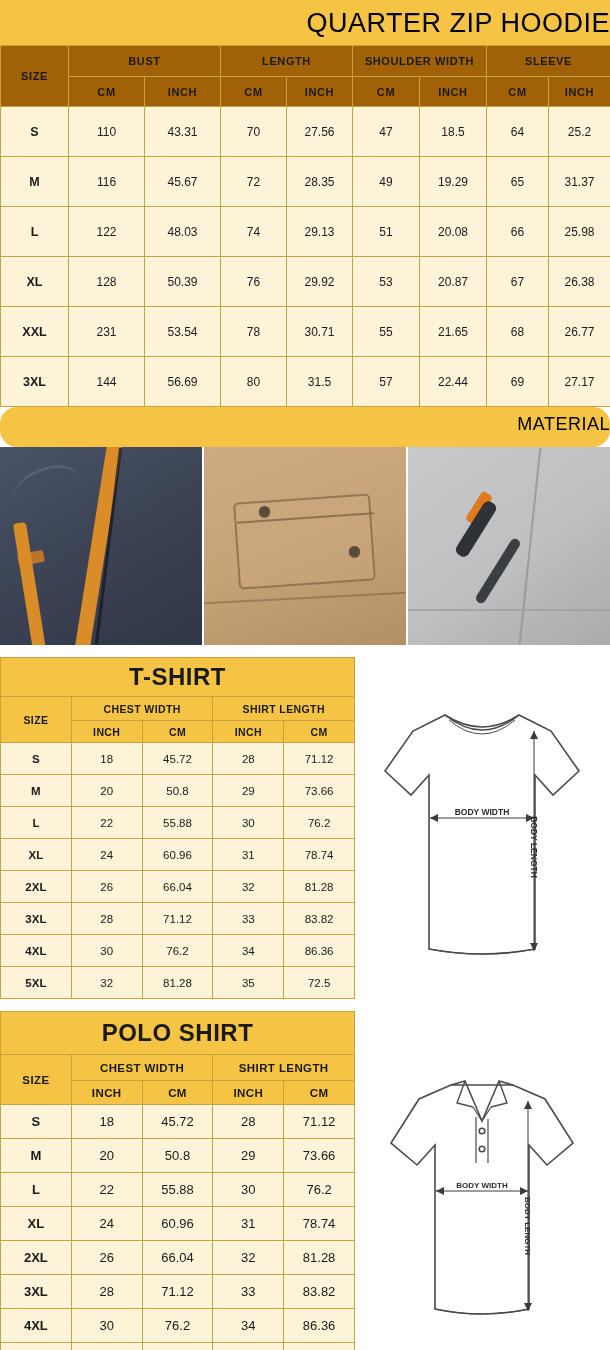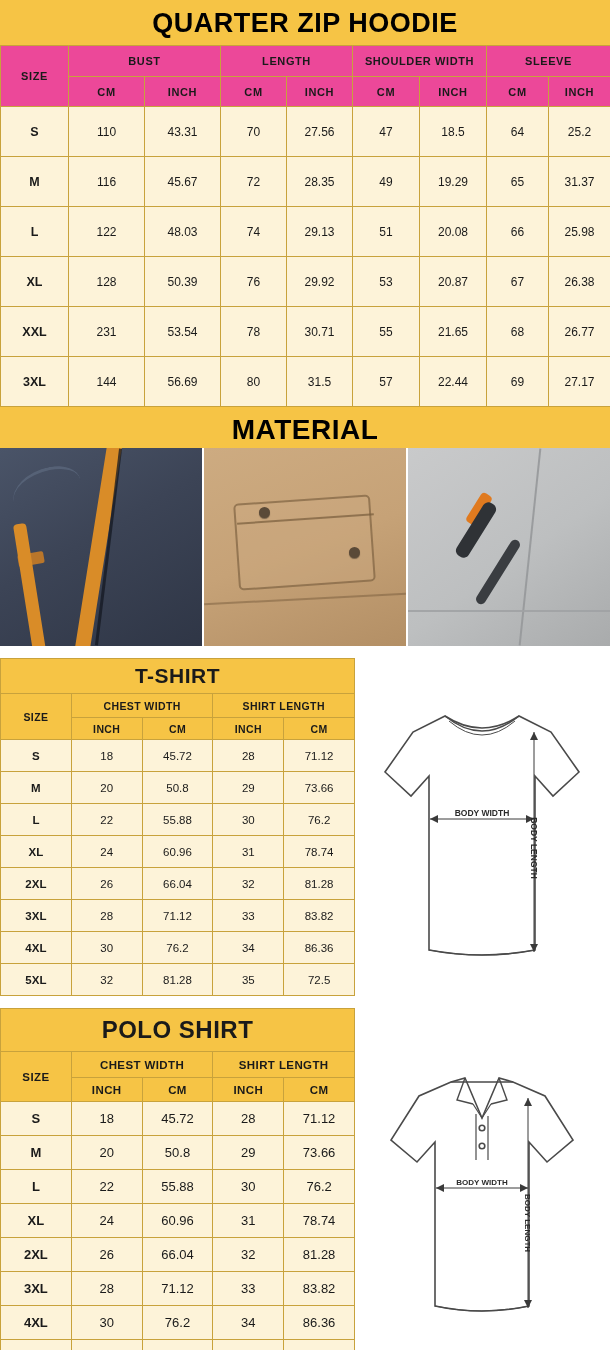--- a/index.html
+++ b/index.html
@@ -13,64 +13,65 @@
     height: 1350px;
     position: relative;
     overflow: hidden;
     background: #fff;
   }
 
   
   .hoodie-wrap { width: 610px; }
   .band-title {
     background: #f5c13a;
-    text-align: center;
-    font-weight: bold;
+    text-align: right;
+    font-weight: normal;
     letter-spacing: 0.5px;
   }
   .hoodie-title {
     font-size: 27px;
     padding: 8px 0 6px;
     color: #000;
     background: #f6c445;
   }
   table.hoodie {
     border-collapse: collapse;
     width: 610px;
     table-layout: fixed;
   }
   table.hoodie th, table.hoodie td {
     border: 1px solid #c8a23c;
     text-align: center;
     font-size: 11.5px;
     color: #1a1a1a;
   }
   table.hoodie thead th {
-    background: #ec4899;
+    background: #a16207;
     font-weight: bold;
     font-size: 11px;
     letter-spacing: 0.6px;
     height: 31px;
   }
   table.hoodie thead tr.sub th {
     height: 30px;
   }
   table.hoodie tbody td {
     background: #fdf3d9;
     height: 50px;
     font-size: 12px;
   }
   table.hoodie tbody td.sizecell {
     font-weight: bold;
     font-size: 12.5px;
   }
   .material-title {
-    font-size: 28px;
-    padding: 7px 0 2px;
+    font-size: 18px;
+    padding: 7px 0 12px;
     background: #f6c445;
+    border-radius: 17px;
   }
   .material-imgs {
     display: flex;
     width: 610px;
     height: 198px;
     gap: 2px;
     background: #fff;
   }
   .mimg { flex: 1; position: relative; overflow: hidden; }
 
@@ -199,21 +200,21 @@
     width: 355px;
     table-layout: fixed;
   }
   table.shirt th, table.shirt td {
     border: 1px solid #c8a23c;
     text-align: center;
     color: #1a1a1a;
   }
   table.shirt tr.title-row th {
     background: #f6c445;
-    font-size: 21px;
+    font-size: 24px;
     font-weight: bold;
     padding: 5px 0;
     letter-spacing: 0.5px;
     border-bottom: 1px solid #c8a23c;
   }
   table.shirt tr.head-row th {
     background: #f6c445;
     font-size: 10.5px;
     font-weight: bold;
     height: 24px;

